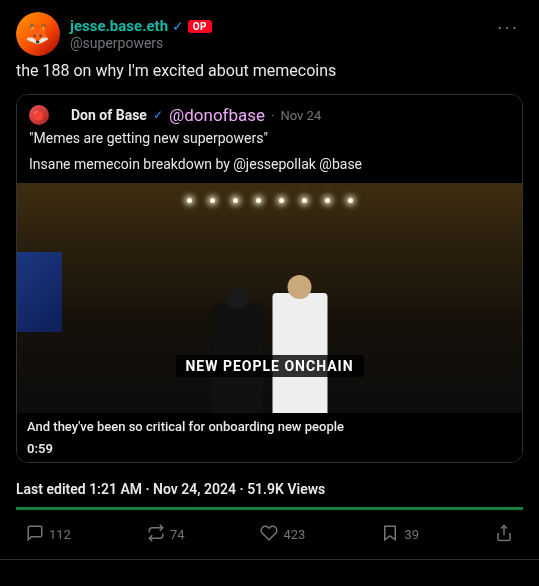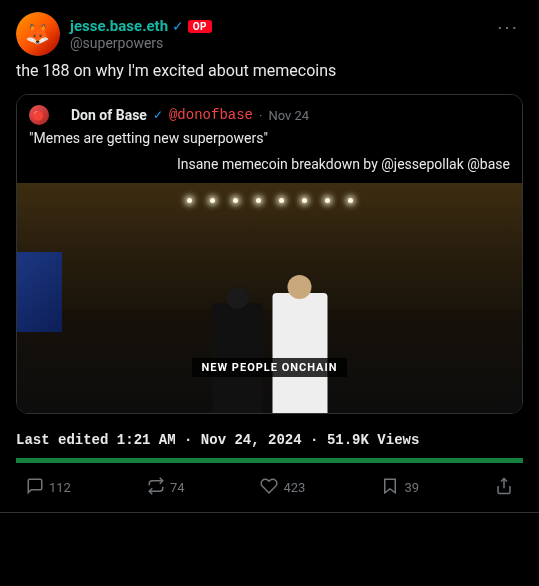--- a/index.html
+++ b/index.html
@@ -132,40 +132,38 @@
       font-weight: 700;
       font-size: 14px;
       color: #e7e9ea;
       margin-left: 16px;
     }
     .quoted-verified {
       color: #1d9bf0;
       font-size: 12px;
     }
     .quoted-handle {
-      color: #ef4444;
-      font-size: 14px;
-      font-family: Liberation Mono, monospace;
+      color: #f0abfc;
+      font-size: 17px;
     }
     .quoted-date {
       color: #71767b;
       font-size: 13px;
     }
     .quoted-text {
       font-size: 14px;
       color: #e7e9ea;
       line-height: 1.4;
       margin-bottom: 6px;
     }
     .quoted-text2 {
       font-size: 14px;
       color: #e7e9ea;
       line-height: 1.4;
       margin-bottom: 8px;
-      text-align: right;
     }
 
     
     .video-container {
       position: relative;
       width: 100%;
       background: #111;
       overflow: hidden;
     }
     .video-thumbnail {
@@ -258,21 +256,21 @@
       border-radius: 50%;
       background: #c9a87c;
     }
     .video-caption {
       position: absolute;
       bottom: 36px;
       left: 50%;
       transform: translateX(-50%);
       background: rgba(0,0,0,0.8);
       color: #fff;
-      font-size: 11px;
+      font-size: 14px;
       font-weight: 700;
       padding: 3px 10px;
       white-space: nowrap;
       letter-spacing: 1px;
     }
     .video-subtitle {
       position: absolute;
       bottom: 8px;
       left: 0;
       right: 0;
@@ -295,22 +293,21 @@
 
     
     .tweet-footer {
       padding: 8px 0 4px 0;
     }
     .tweet-meta {
       color: #71767b;
       font-size: 14px;
       margin-bottom: 10px;
       padding-bottom: 10px;
-      border-bottom: 5px solid #15803d;
-      font-family: Liberation Mono, monospace;
+      border-bottom: 3px solid #15803d;
     }
     .tweet-meta span {
       color: #e7e9ea;
       font-weight: 600;
     }
 
     
     .action-bar {
       display: flex;
       justify-content: space-between;
@@ -397,20 +394,24 @@
               <div class="dot"></div>
             </div>
           </div>
           <div class="screen-left"></div>
           <div class="people">
             <div class="person1"></div>
             <div class="person2"></div>
           </div>
           <div class="video-caption">NEW PEOPLE ONCHAIN</div>
         </div>
+      </div>
+      <div style="position:relative; background:#000; padding: 6px 10px 28px 10px;">
+        <div class="video-subtitle" style="position:static; background:none; text-align:left; color:#e7e9ea; font-size:13px; padding:0;">And they've been so critical for onboarding new people</div>
+        <div class="video-duration" style="position:absolute; bottom:6px; left:10px; color:#e7e9ea; font-size:13px; font-weight:600;">0:59</div>
       </div>
     </div>
   </div>
 
   <div class="tweet-footer">
     <div class="tweet-meta">
       <span>Last edited</span>
       <span>1:21 AM</span>
       <span> · </span>
       <span>Nov 24, 2024</span>

